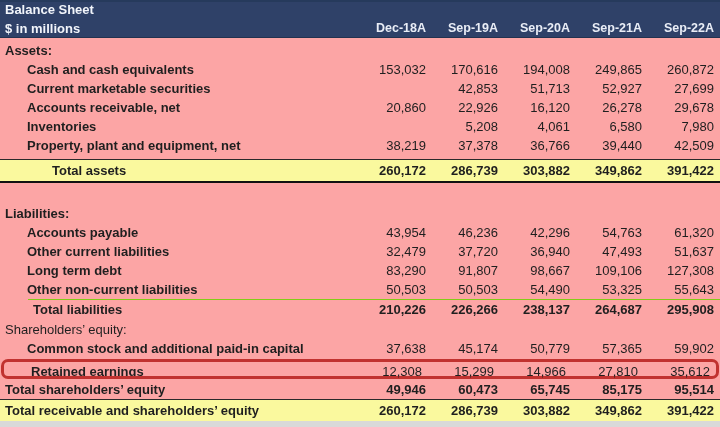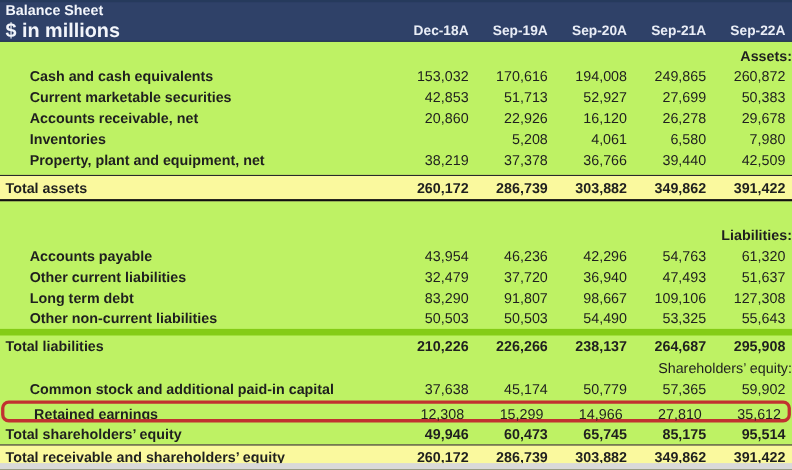--- a/index.html
+++ b/index.html
@@ -1,56 +1,56 @@
 <!DOCTYPE html>
 <html><head>
 <meta charset="utf-8">
 <style>
   html,body{margin:0;padding:0;background:#ffffff;}
   .sheet{
     position:relative;
     width:720px;height:427px;
     font-family:"Liberation Sans", sans-serif;
     color:#1f1f1f;
-    background:#bef264;
+    background:#fca5a5;
     overflow:hidden;
     font-size:13px;
   }
   
   .hdr{
     background:linear-gradient(180deg,#35497400,#00000000), #2f4168;
     background-color:#2f4168;
     color:#f2f5fb;
     height:38px;
     box-shadow:inset 0 -1px 0 #23324f, inset 0 2px 0 #263a5c;
   }
   .hdr-line{display:flex;height:19px;line-height:19px;}
   .hdr-title{font-weight:bold;padding-left:5px;font-size:13px;}
-  .hdr-units{font-weight:bold;padding-left:5px;flex:1 1 auto;font-size:18px;}
+  .hdr-units{font-weight:bold;padding-left:5px;flex:1 1 auto;font-size:13px;}
   .colhead{font-weight:bold;font-size:12.5px;color:#e9edf6;}
   
   .row{display:flex;height:19px;line-height:19px;}
   .lbl{flex:1 1 auto;padding-left:5px;white-space:nowrap;overflow:hidden;}
   .lbl.ind{padding-left:27px;font-weight:bold;}
   .num{flex:0 0 72px;width:72px;text-align:right;padding-right:6px;box-sizing:border-box;white-space:nowrap;}
-  .section .lbl{font-weight:bold;text-align:right;}
+  .section .lbl{font-weight:bold;}
   .section.plain .lbl{font-weight:normal;}
   .bold{font-weight:bold;}
   
   .total-yellow{
     background:#faf99e;
     border-top:1px solid #2a2a2a;
     border-bottom:2px solid #111;
     font-weight:bold;
     height:21px;line-height:21px;
   }
   .total-line{
-    border-top:6px solid #84cc16;
+    border-top:1px solid #84cc16;
     font-weight:bold;
-    height:20px;line-height:20px;
+    height:20px;line-height:20px;margin-left:28px;
   }
   .spacer{height:21px;}
   .pad-top{padding-top:3px;}
   
   .red-box{
     border:3px solid #c13230;
     border-radius:7px;
     margin:1px 1px 1px 1px;
   }
   .red-box .row{height:14px;line-height:20px;}
@@ -91,21 +91,20 @@
     <span class="num">249,865</span>
     <span class="num">260,872</span>
   </div>
 
   <div class="row">
     <span class="lbl ind">Current marketable securities</span>
     <span class="num">42,853</span>
     <span class="num">51,713</span>
     <span class="num">52,927</span>
     <span class="num">27,699</span>
-    <span class="num">50,383</span>
   </div>
 
   <div class="row">
     <span class="lbl ind">Accounts receivable, net</span>
     <span class="num">20,860</span>
     <span class="num">22,926</span>
     <span class="num">16,120</span>
     <span class="num">26,278</span>
     <span class="num">29,678</span>
   </div>
@@ -120,21 +119,21 @@
 
   <div class="row">
     <span class="lbl ind">Property, plant and equipment, net</span>
     <span class="num">38,219</span>
     <span class="num">37,378</span>
     <span class="num">36,766</span>
     <span class="num">39,440</span>
     <span class="num">42,509</span>
   </div>
 
-  <div class="row total-yellow" style="margin-top:4px;">
+  <div class="row total-yellow" style="margin-top:4px;padding-left:47px;">
     <span class="lbl">Total assets</span>
     <span class="num">260,172</span>
     <span class="num">286,739</span>
     <span class="num">303,882</span>
     <span class="num">349,862</span>
     <span class="num">391,422</span>
   </div>
 
   <div class="spacer"></div>
 

